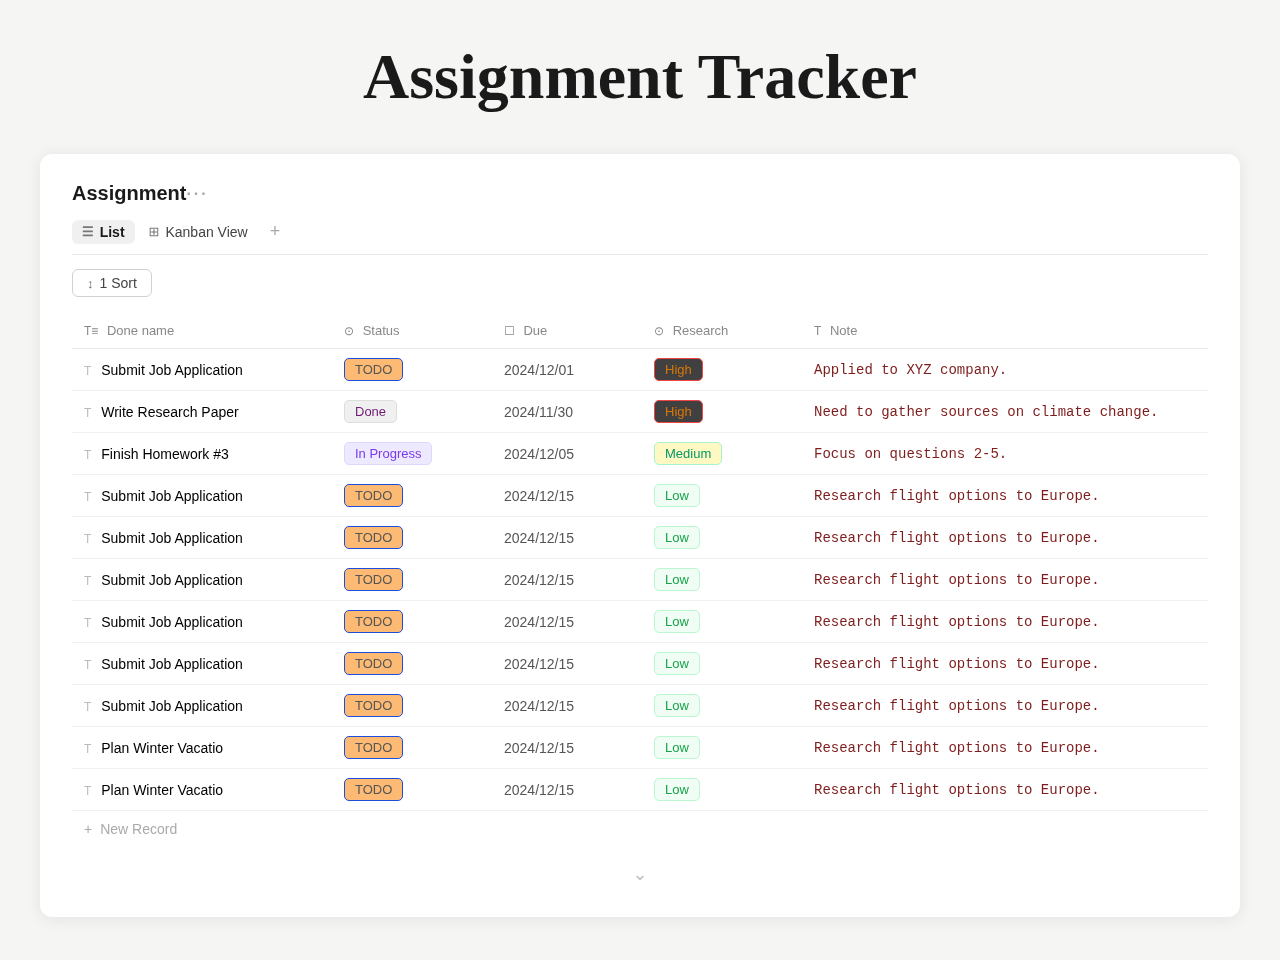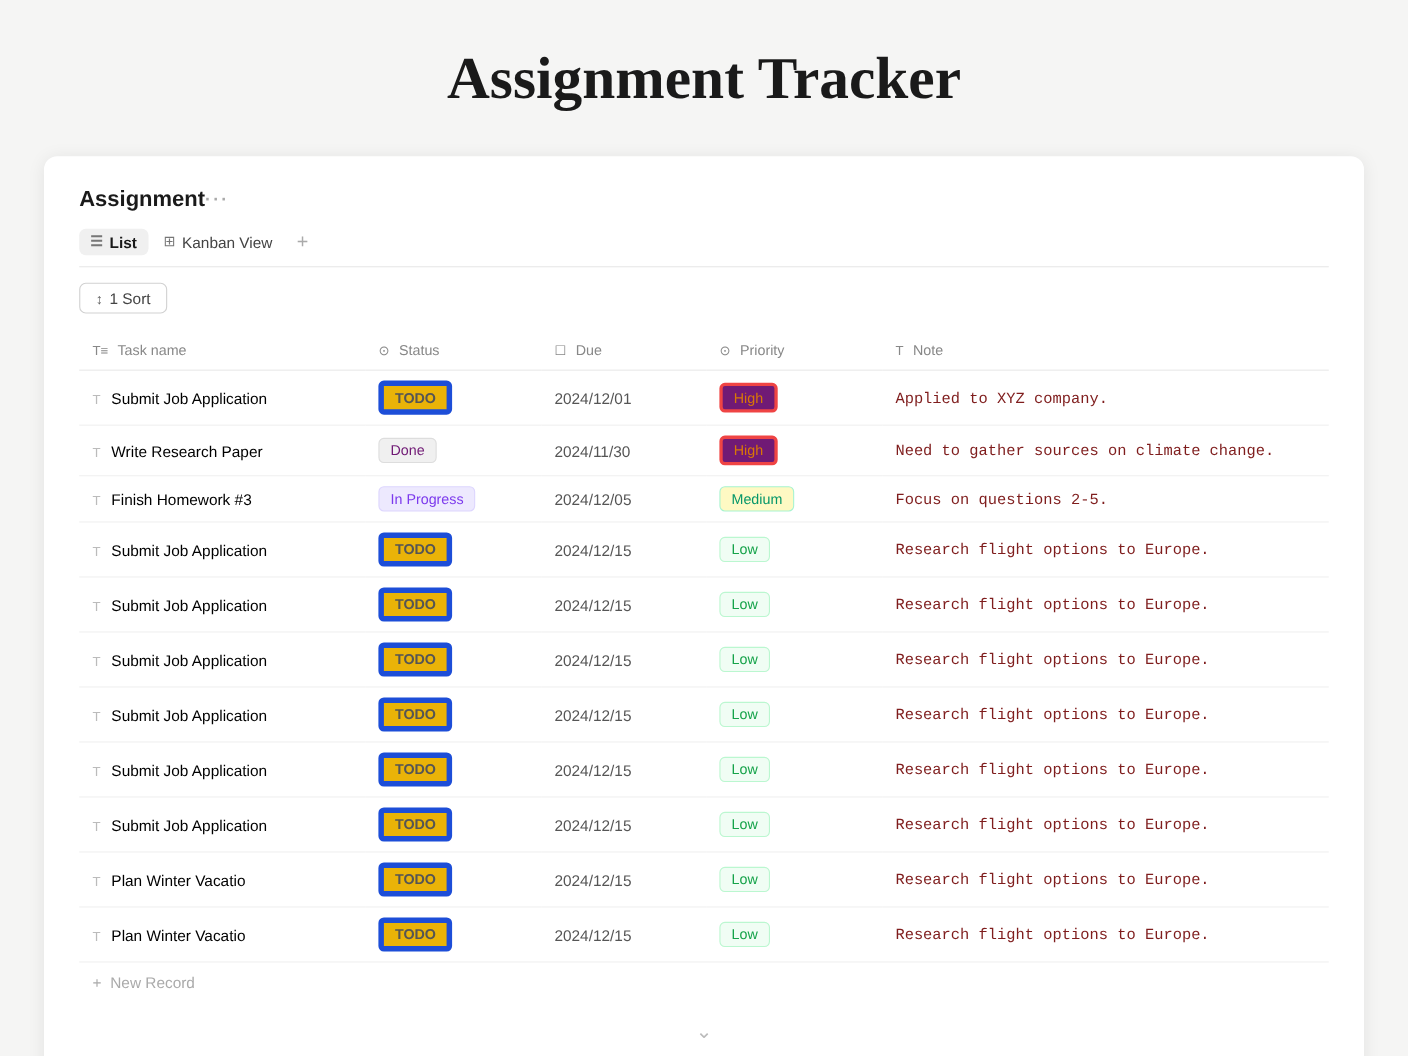--- a/index.html
+++ b/index.html
@@ -6,21 +6,21 @@
     body {
       background: #f5f5f4;
       font-family: -apple-system, BlinkMacSystemFont, 'Segoe UI', sans-serif;
       min-height: 960px;
       display: flex;
       flex-direction: column;
       align-items: center;
       padding: 40px 20px;
     }
     .page-title {
-      font-size: 54px;
+      font-size: 64px;
       font-weight: 700;
       font-family: Georgia, serif;
       color: #1a1a1a;
       margin-bottom: 40px;
       text-align: center;
     }
     .card {
       background: #fff;
       border-radius: 12px;
       box-shadow: 0 2px 16px rgba(0,0,0,0.08);
@@ -131,24 +131,24 @@
     .due-date { color: #555; }
     .note-text { color: #7f1d1d; font-family: Liberation Mono, monospace; }
 
     .badge {
       display: inline-block;
       padding: 3px 10px;
       border-radius: 5px;
       font-size: 13px;
       font-weight: 500;
     }
-    .badge-todo { background: #eab308; color: #555; border: 5px solid #1d4ed8; font-weight: bold; }
+    .badge-todo { background: #fdba74; color: #555; border: 1px solid #1d4ed8; }
     .badge-done { background: #f0f0f0; color: #701a75; border: 1px solid #ddd; }
     .badge-inprogress { background: #ede9fe; color: #7c3aed; border: 1px solid #ddd6fe; }
-    .badge-high { background: #701a75; color: #d97706; border: 3px solid #ef4444; }
+    .badge-high { background: #404040; color: #d97706; border: 1px solid #ef4444; }
     .badge-medium { background: #fef9c3; color: #059669; border: 1px solid #a7f3d0; }
     .badge-low { background: #f0fdf4; color: #16a34a; border: 1px solid #bbf7d0; text-align: center; }
 
     .new-record {
       display: flex;
       align-items: center;
       gap: 8px;
       padding: 10px 12px;
       color: #aaa;
       font-size: 14px;
@@ -198,33 +198,33 @@
       <span class="sort-arrow">↕</span>
       <span>1 Sort</span>
     </button>
   </div>
 
   <table>
     <thead>
       <tr>
         <th class="col-task">
           <span class="col-icon">T≡</span>
-          <span>Task name</span>
+          <span>Done name</span>
         </th>
         <th class="col-status">
           <span class="col-icon">⊙</span>
           <span>Status</span>
         </th>
         <th class="col-due">
           <span class="col-icon">☐</span>
           <span>Due</span>
         </th>
         <th class="col-priority">
           <span class="col-icon">⊙</span>
-          <span>Priority</span>
+          <span>Research</span>
         </th>
         <th class="col-note">
           <span class="col-icon">T</span>
           <span>Note</span>
         </th>
       </tr>
     </thead>
     <tbody id="table-body">
     <tr>
       <td class="col-task">

